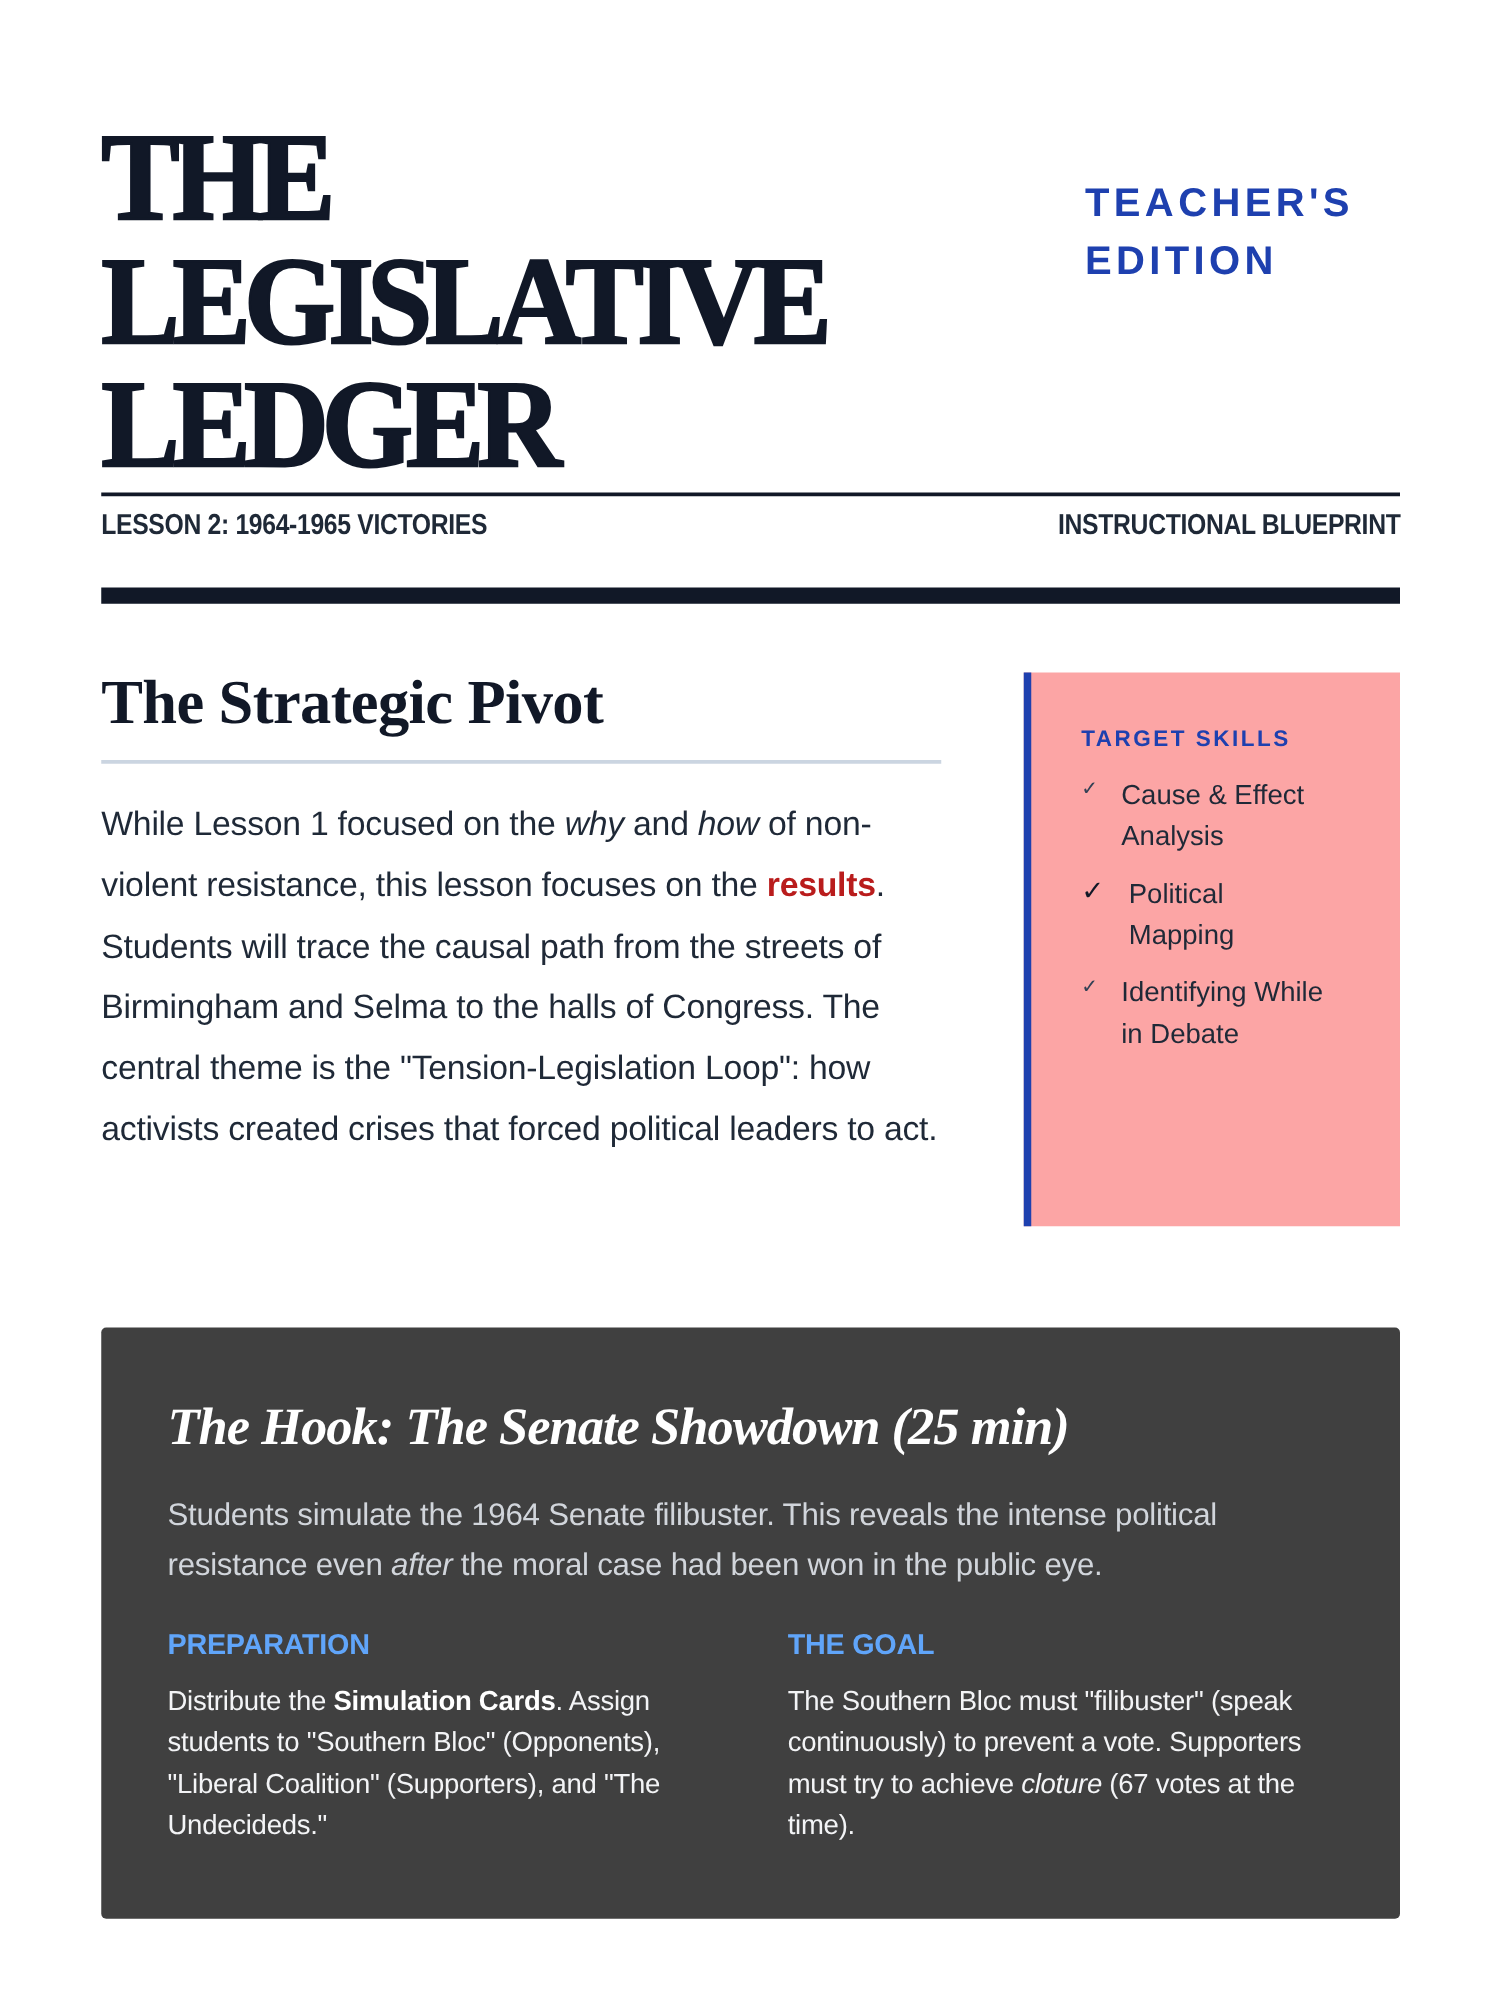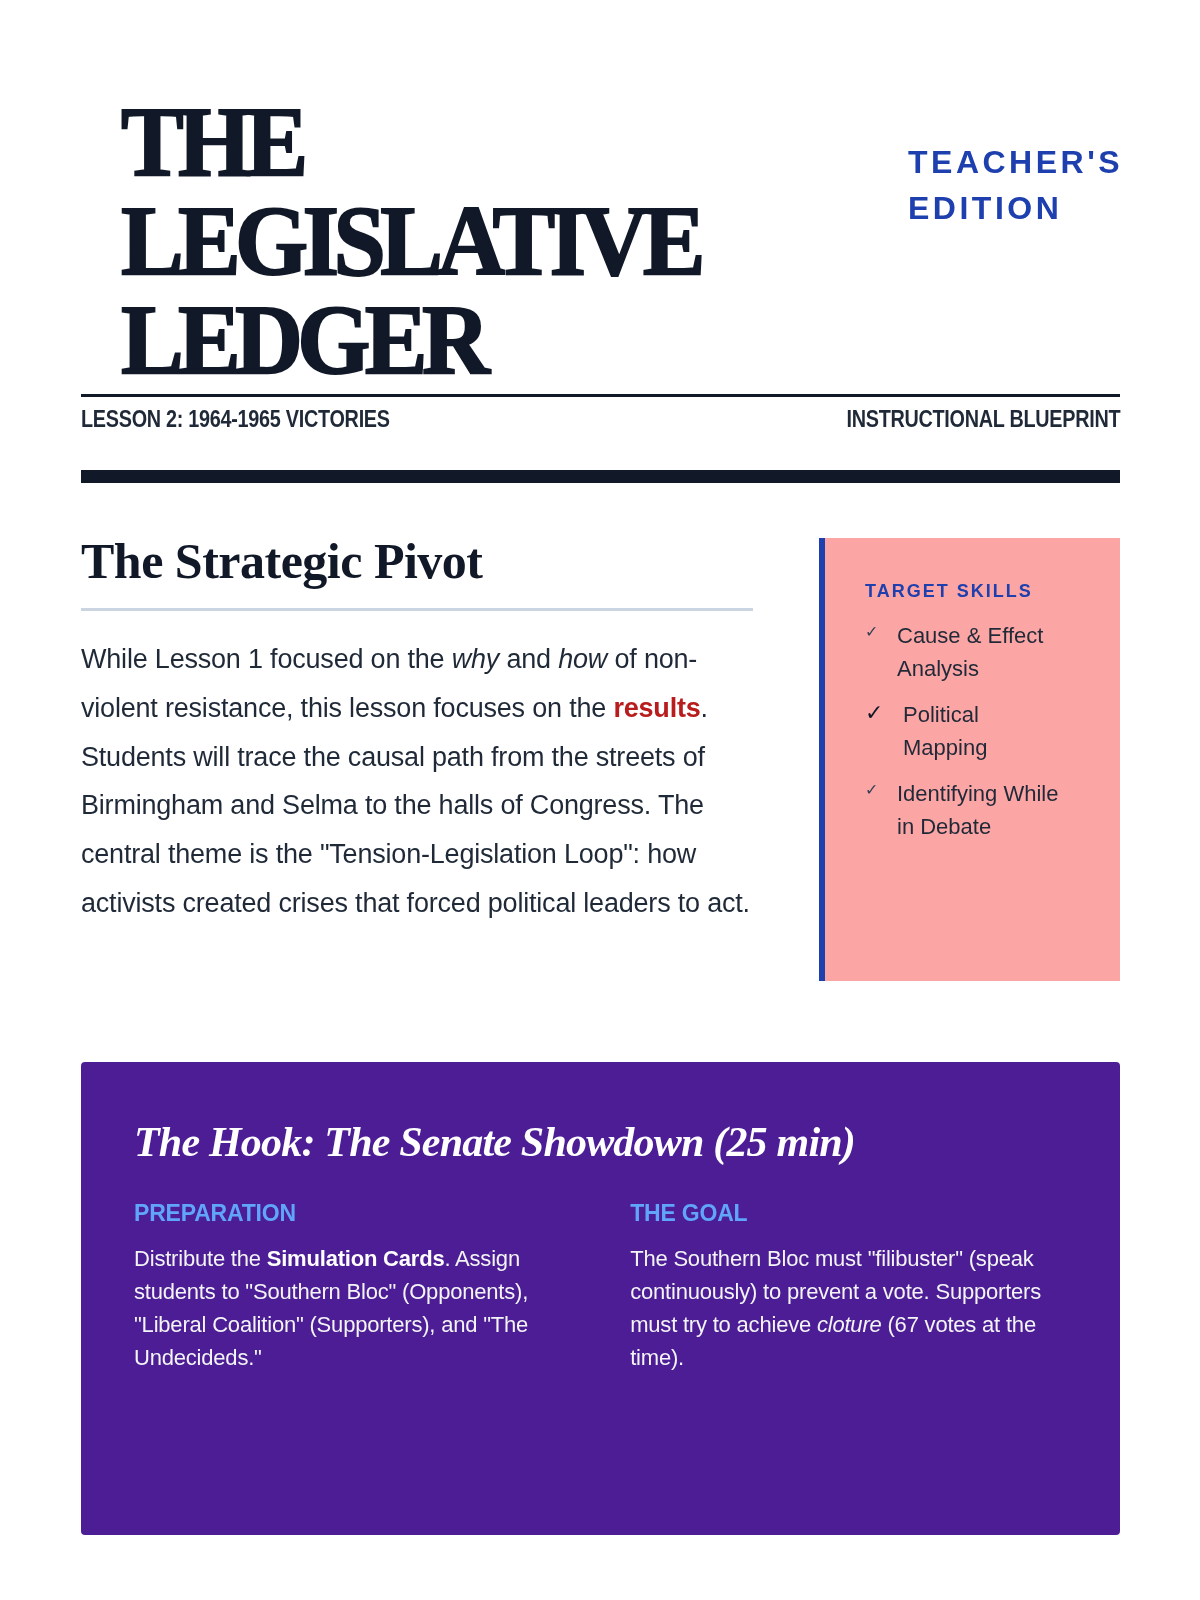--- a/index.html
+++ b/index.html
@@ -6,21 +6,21 @@
   html, body { width: 1200px; height: 1600px; background: #ffffff; }
   body {
     font-family: "Liberation Sans", "DejaVu Sans", sans-serif;
     color: #111827;
     position: relative;
     overflow: hidden;
   }
   .page { position: absolute; left: 81px; top: 0; width: 1039px; height: 1600px; }
 
   
-  .masthead { position: absolute; left: 0; top: 92px; width: 1039px; height: 300px; margin-left: 40px; }
+  .masthead { position: absolute; left: 0; top: 92px; width: 1039px; height: 300px; }
   .title {
     position: absolute; left: 0; top: 0;
     font-family: "Liberation Serif", "DejaVu Serif", serif;
     font-weight: 900;
     font-size: 100px;
     line-height: 99px;
     letter-spacing: -6px;
     color: #111827;
     transform: scaleX(0.94);
     transform-origin: left top;
@@ -100,21 +100,21 @@
   .skills-list .check {
     display: inline-block; width: 32px; flex: 0 0 32px;
     color: #334155; font-size: 16px; line-height: 26px;
   }
   .skills-list .check.big { font-size: 22px; line-height: 30px; color: #111827; width: 38px; flex-basis: 38px; }
   .skills-list .label { display: block; width: 170px; }
 
   
   .hook {
     position: absolute; left: 0; top: 1062px; width: 1039px; height: 473px;
-    background: #4c1d95;
+    background: #404040;
     border-radius: 4px;
     padding: 52px 53px 0 53px;
     color: #e5e7eb;
   }
   .hook-title {
     font-family: "Liberation Serif", "DejaVu Serif", serif;
     font-style: italic; font-weight: 700;
     font-size: 42px; line-height: 56px;
     letter-spacing: -0.8px;
     color: #ffffff;
@@ -188,20 +188,21 @@
       </li>
       <li>
         <span class="check">✓</span>
         <span class="label">Identifying While in Debate</span>
       </li>
     </ul>
   </aside>
 
   <section class="hook">
     <h3 class="hook-title">The Hook: The Senate Showdown (25 min)</h3>
+    <p class="hook-lead"><span>Students simulate the 1964 Senate filibuster. This reveals the intense political resistance even </span><em>after</em><span> the moral case had been won in the public eye.</span></p>
     <div class="hook-cols">
       <div class="hook-col">
         <div class="col-title">PREPARATION</div>
         <p class="col-body"><span>Distribute the </span><strong>Simulation Cards</strong><span>. Assign students to "Southern Bloc" (Opponents), "Liberal Coalition" (Supporters), and "The Undecideds."</span></p>
       </div>
       <div class="hook-col">
         <div class="col-title">THE GOAL</div>
         <p class="col-body"><span>The Southern Bloc must "filibuster" (speak continuously) to prevent a vote. Supporters must try to achieve </span><em>cloture</em><span> (67 votes at the time).</span></p>
       </div>
     </div>

